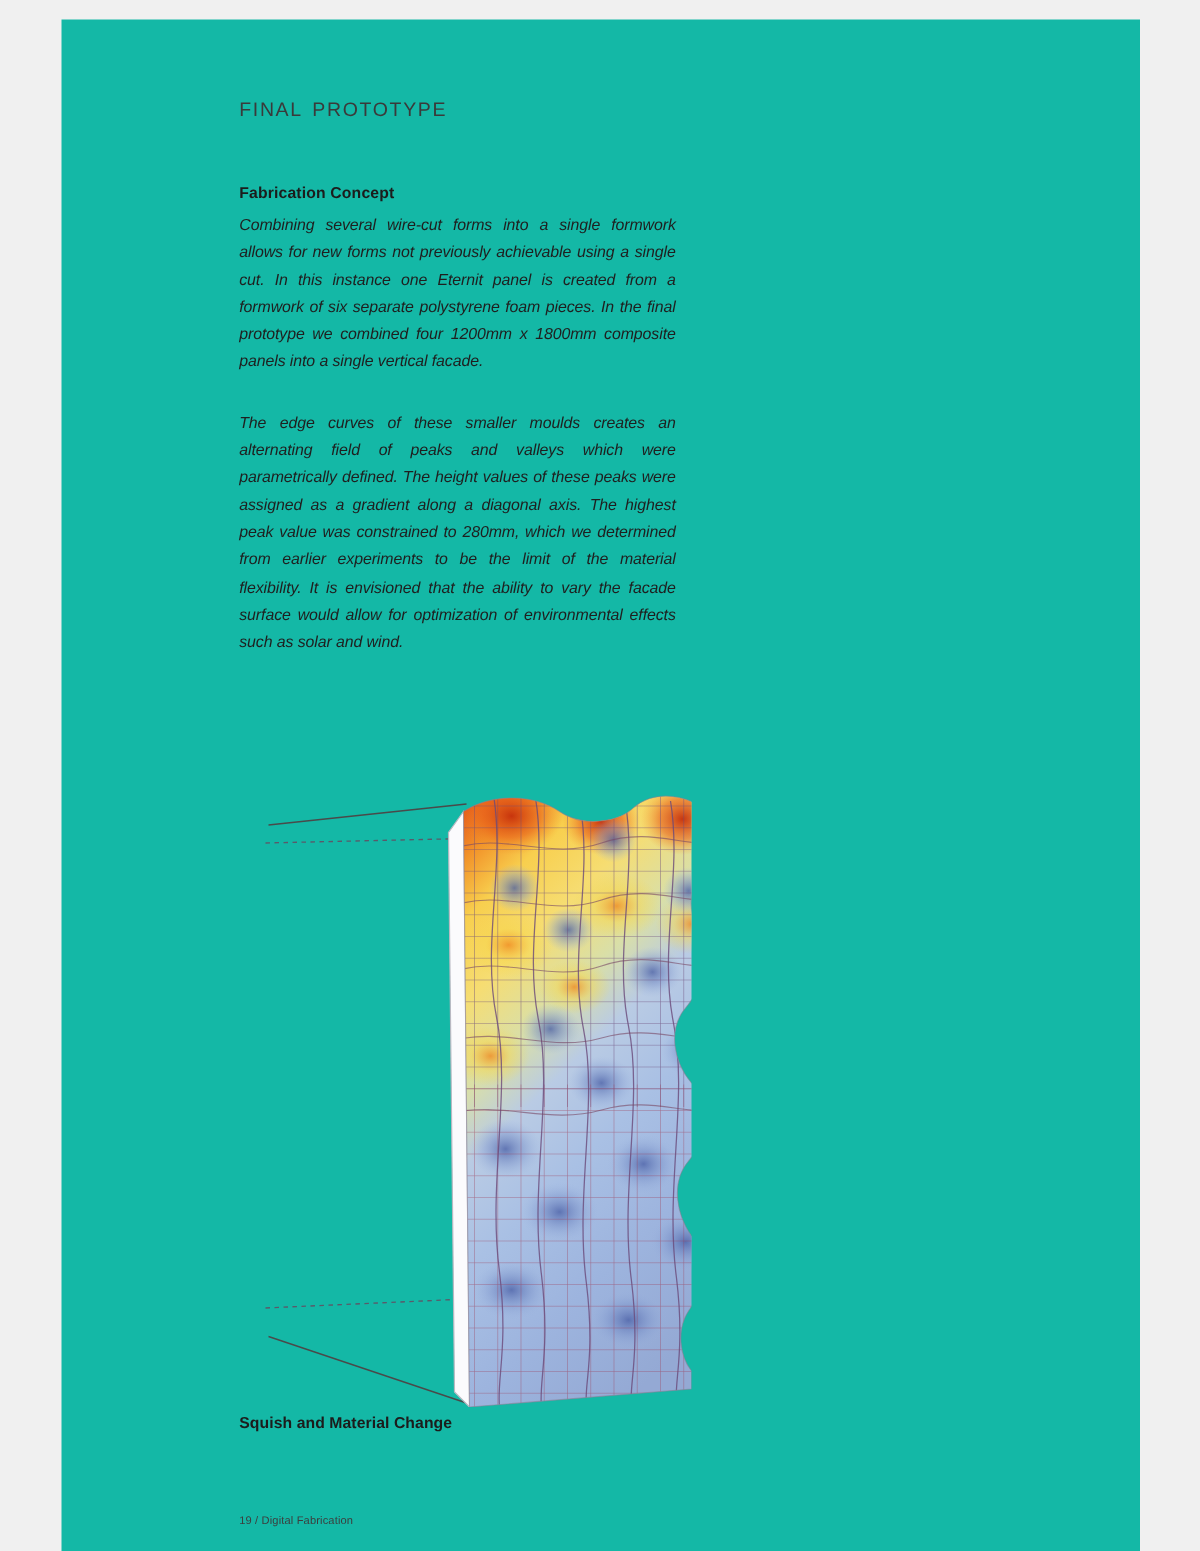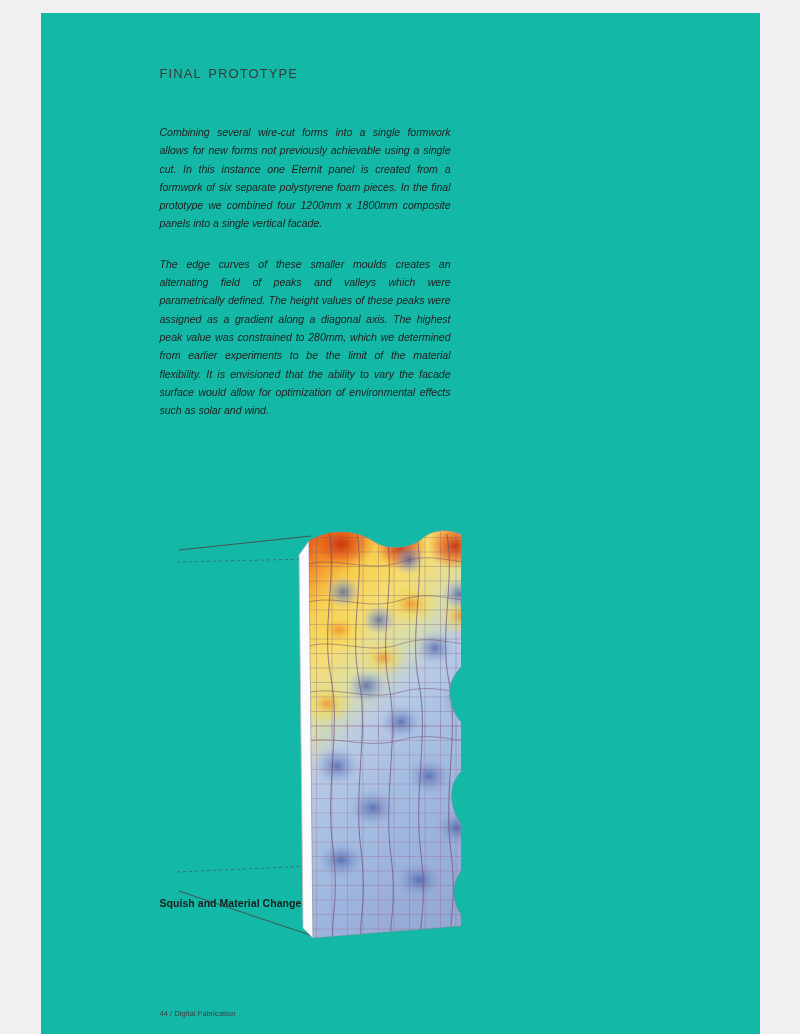--- a/index.html
+++ b/index.html
@@ -70,21 +70,21 @@
     top: 495px;
     width: 300px;
     height: 430px;
   }
   .figure-svg { display: block; }
 
   
   .fig-caption {
     position: absolute;
     left: 119px;
-    top: 884px;
+    top: 930px;
     font-family: "Liberation Sans", sans-serif;
     font-size: 10.5px;
     font-weight: bold;
     color: #1c1c1c;
     letter-spacing: 0.05px;
   }
 
   
   .footer {
     position: absolute;
@@ -99,20 +99,21 @@
 </head>
 <body>
 
 <div class="page">
 
   <div class="page-title">Final Prototype</div>
 
   <div class="text-col">
 
     <div class="sec-block-1">
+      <p class="sec-heading">Fabrication Concept</p>
       <p class="sec-body">Combining several wire-cut forms into a single formwork allows for new forms not previously achievable using a single cut. In this instance one Eternit panel is created from a formwork of six separate polystyrene foam pieces. In the final prototype we combined four 1200mm x 1800mm composite panels into a single vertical facade.</p>
     </div>
 
     <div class="sec-block-2">
       <p class="sec-body">The edge curves of these smaller moulds creates an alternating field of peaks and valleys which were parametrically defined. The height values of these peaks were assigned as a gradient along a diagonal axis. The highest peak value was constrained to 280mm, which we determined from earlier experiments to be the limit of the material flexibility. It is envisioned that the ability to vary the facade surface would allow for optimization of environmental effects such as solar and wind.</p>
     </div>
 
   </div>
 
   <div class="figure-wrap">
@@ -251,15 +252,15 @@
                C 310 330, 308 352, 298 366
                C 290 378, 292 396, 300 406
                L 300 418
                L 152 430
                L 148 33 Z" fill="none" stroke="#8d7f93" stroke-width="0.7" opacity="0.55"></path>
     </svg>
   </div>
 
   <div class="fig-caption">Squish and Material Change</div>
 
-  <div class="footer">44 / Digital Fabrication</div>
+  <div class="footer">19 / Digital Fabrication</div>
 
 </div>
 
 </body></html>

